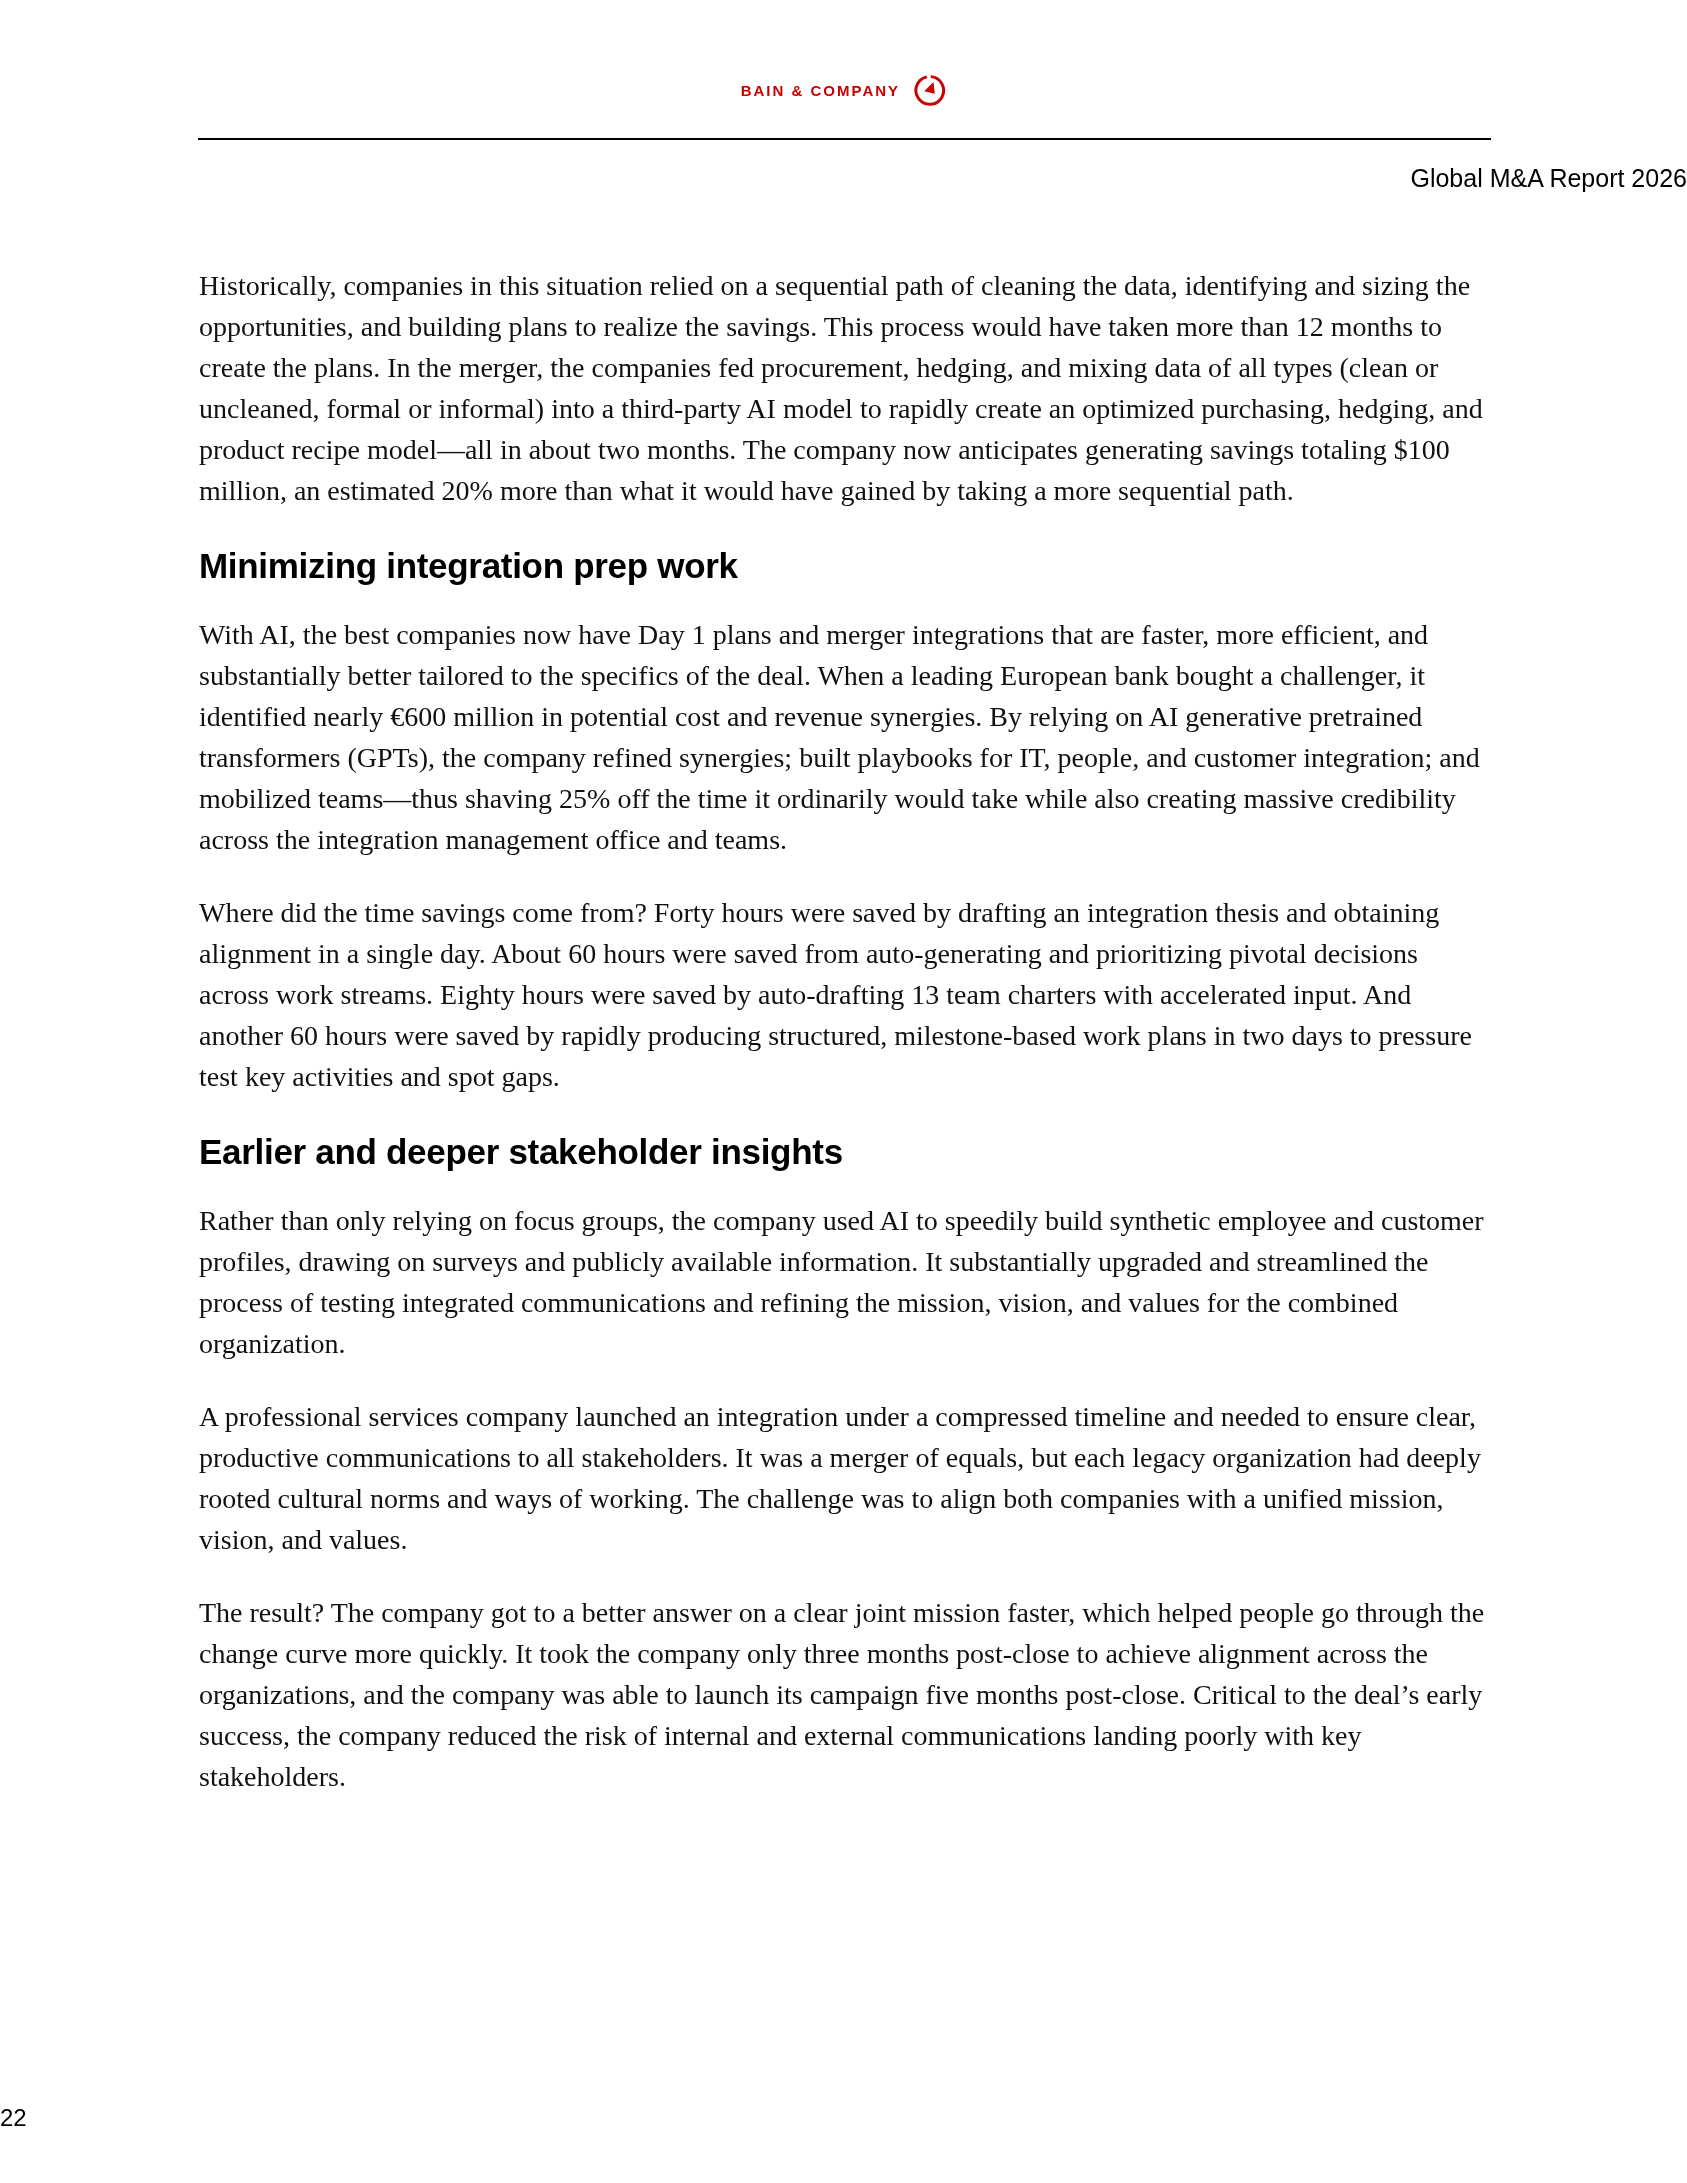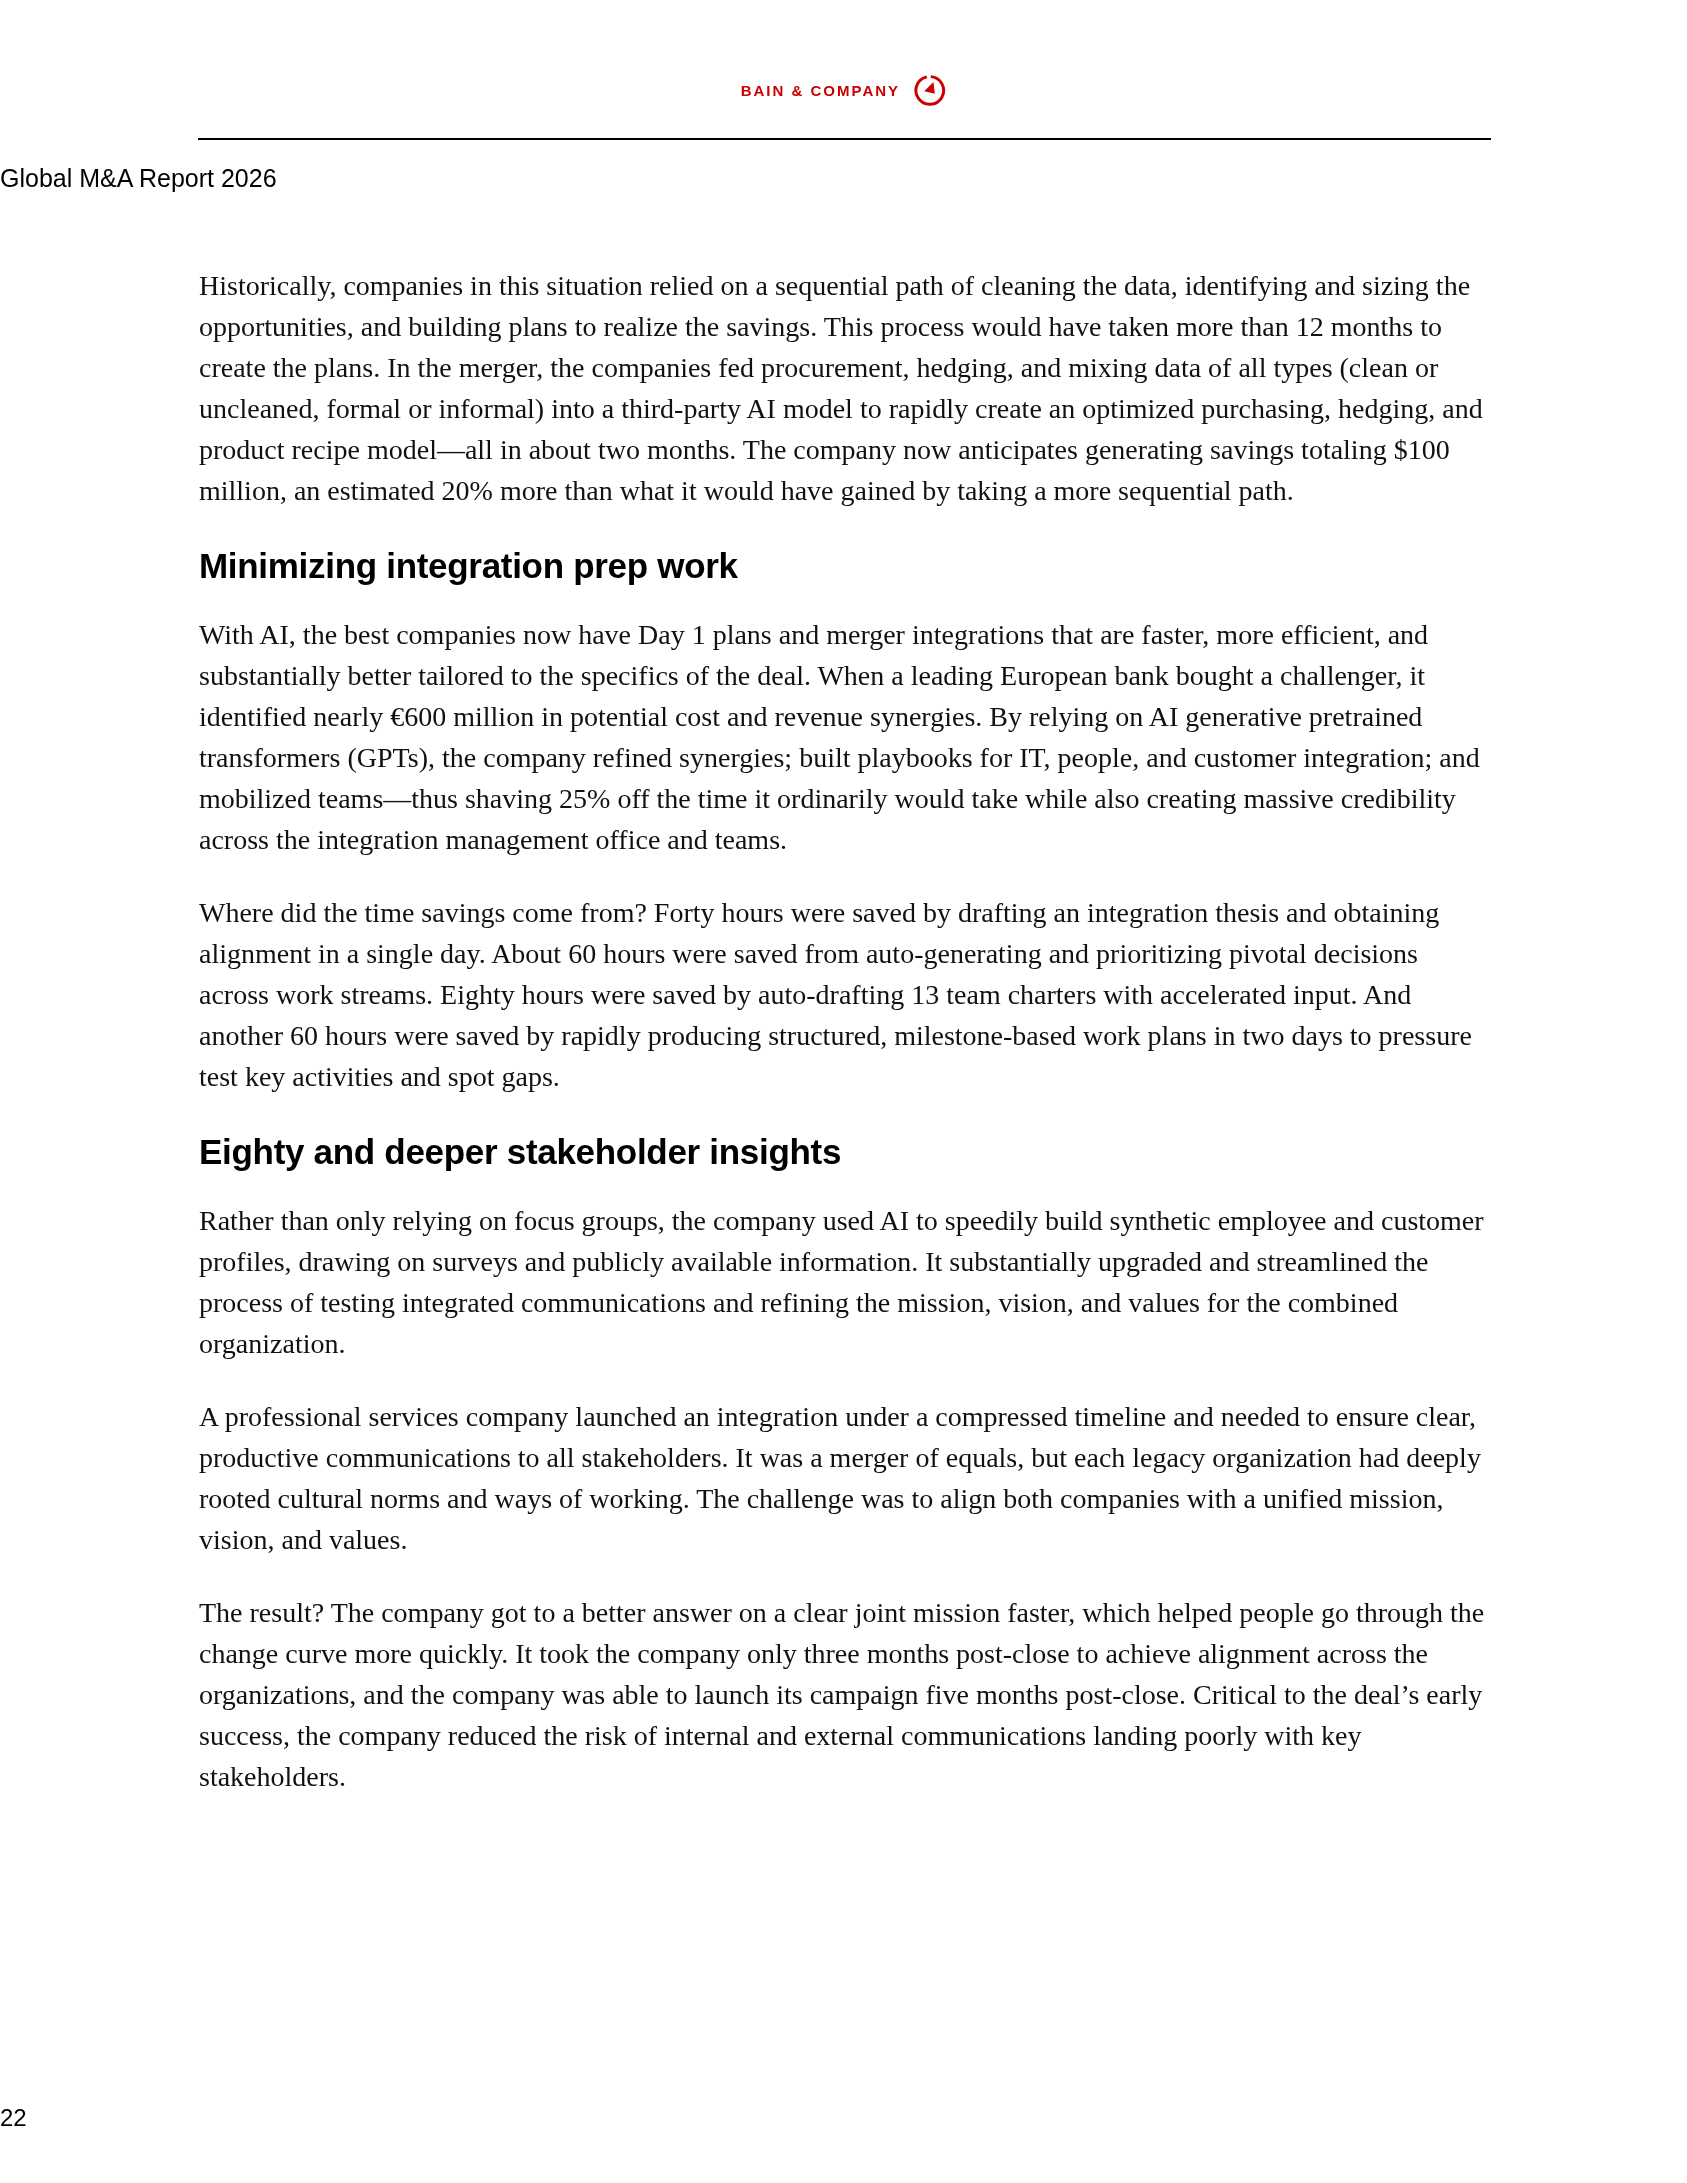--- a/index.html
+++ b/index.html
@@ -11,21 +11,21 @@
   .logo-text {
     font-family: "Liberation Sans", sans-serif; font-weight: bold;
     font-size: 15px; letter-spacing: 2px; color: #cc0000;
   }
   .logo-icon { width: 33px; height: 33px; margin-left: 13.2px; display: inline-block; }
   .rule {
     position: absolute; left: 198px; top: 138px; width: 1293px; height: 2px;
     background: #000;
   }
   .report-title {
-    position: absolute; left: 0; top: 164px; width: 1687px; text-align: left;
+    position: absolute; left: 0; top: 164px; width: 1687px; text-align: right;
     font-family: "Liberation Sans", sans-serif; font-size: 25px; color: #000;
   }
   .content { position: absolute; left: 199px; top: 265px; width: 1297px; }
   p.body {
     font-family: "Liberation Serif", serif; font-size: 28px; line-height: 41px;
     margin: 0 4px 32px 0; color: #111;
   }
   h2.section {
     font-family: "Liberation Sans", sans-serif; font-weight: bold; font-size: 35px;
     margin: 17px 0 25px 0; line-height: 46px; color: #000; letter-spacing: -0.3px;
@@ -57,21 +57,21 @@
     <p class="body">Historically, companies in this situation relied on a sequential path of cleaning the data, identifying and sizing the opportunities, and building plans to realize the savings. This process would have taken more than 12 months to create the plans. In the merger, the companies fed procurement, hedging, and mixing data of all types (clean or uncleaned, formal or informal) into a third-party AI model to rapidly create an optimized purchasing, hedging, and product recipe model—all in about two months. The company now anticipates generating savings totaling $100 million, an estimated 20% more than what it would have gained by taking a more sequential path.</p>
   </section>
 
   <section>
     <h2 class="section">Minimizing integration prep work</h2>
     <p class="body">With AI, the best companies now have Day 1 plans and merger integrations that are faster, more efficient, and substantially better tailored to the specifics of the deal. When a leading European bank bought a challenger, it identified nearly €600 million in potential cost and revenue synergies. By relying on AI generative pretrained transformers (GPTs), the company refined synergies; built playbooks for IT, people, and customer integration; and mobilized teams—thus shaving 25% off the time it ordinarily would take while also creating massive credibility across the integration management office and teams.</p>
     <p class="body">Where did the time savings come from? Forty hours were saved by drafting an integration thesis and obtaining alignment in a single day. About 60 hours were saved from auto-generating and prioritizing pivotal decisions across work streams. Eighty hours were saved by auto-drafting 13 team charters with accelerated input. And another 60 hours were saved by rapidly producing structured, milestone-based work plans in two days to pressure test key activities and spot gaps.</p>
   </section>
 
   <section>
-    <h2 class="section">Eighty and deeper stakeholder insights</h2>
+    <h2 class="section">Earlier and deeper stakeholder insights</h2>
     <p class="body">Rather than only relying on focus groups, the company used AI to speedily build synthetic employee and customer profiles, drawing on surveys and publicly available information. It substantially upgraded and streamlined the process of testing integrated communications and refining the mission, vision, and values for the combined organization.</p>
     <p class="body">A professional services company launched an integration under a compressed timeline and needed to ensure clear, productive communications to all stakeholders. It was a merger of equals, but each legacy organization had deeply rooted cultural norms and ways of working. The challenge was to align both companies with a unified mission, vision, and values.</p>
     <p class="body">The result? The company got to a better answer on a clear joint mission faster, which helped people go through the change curve more quickly. It took the company only three months post-close to achieve alignment across the organizations, and the company was able to launch its campaign five months post-close. Critical to the deal’s early success, the company reduced the risk of internal and external communications landing poorly with key stakeholders.</p>
   </section>
 </div>
 
 <div class="page-number">22</div>
 
 
 </body></html>

